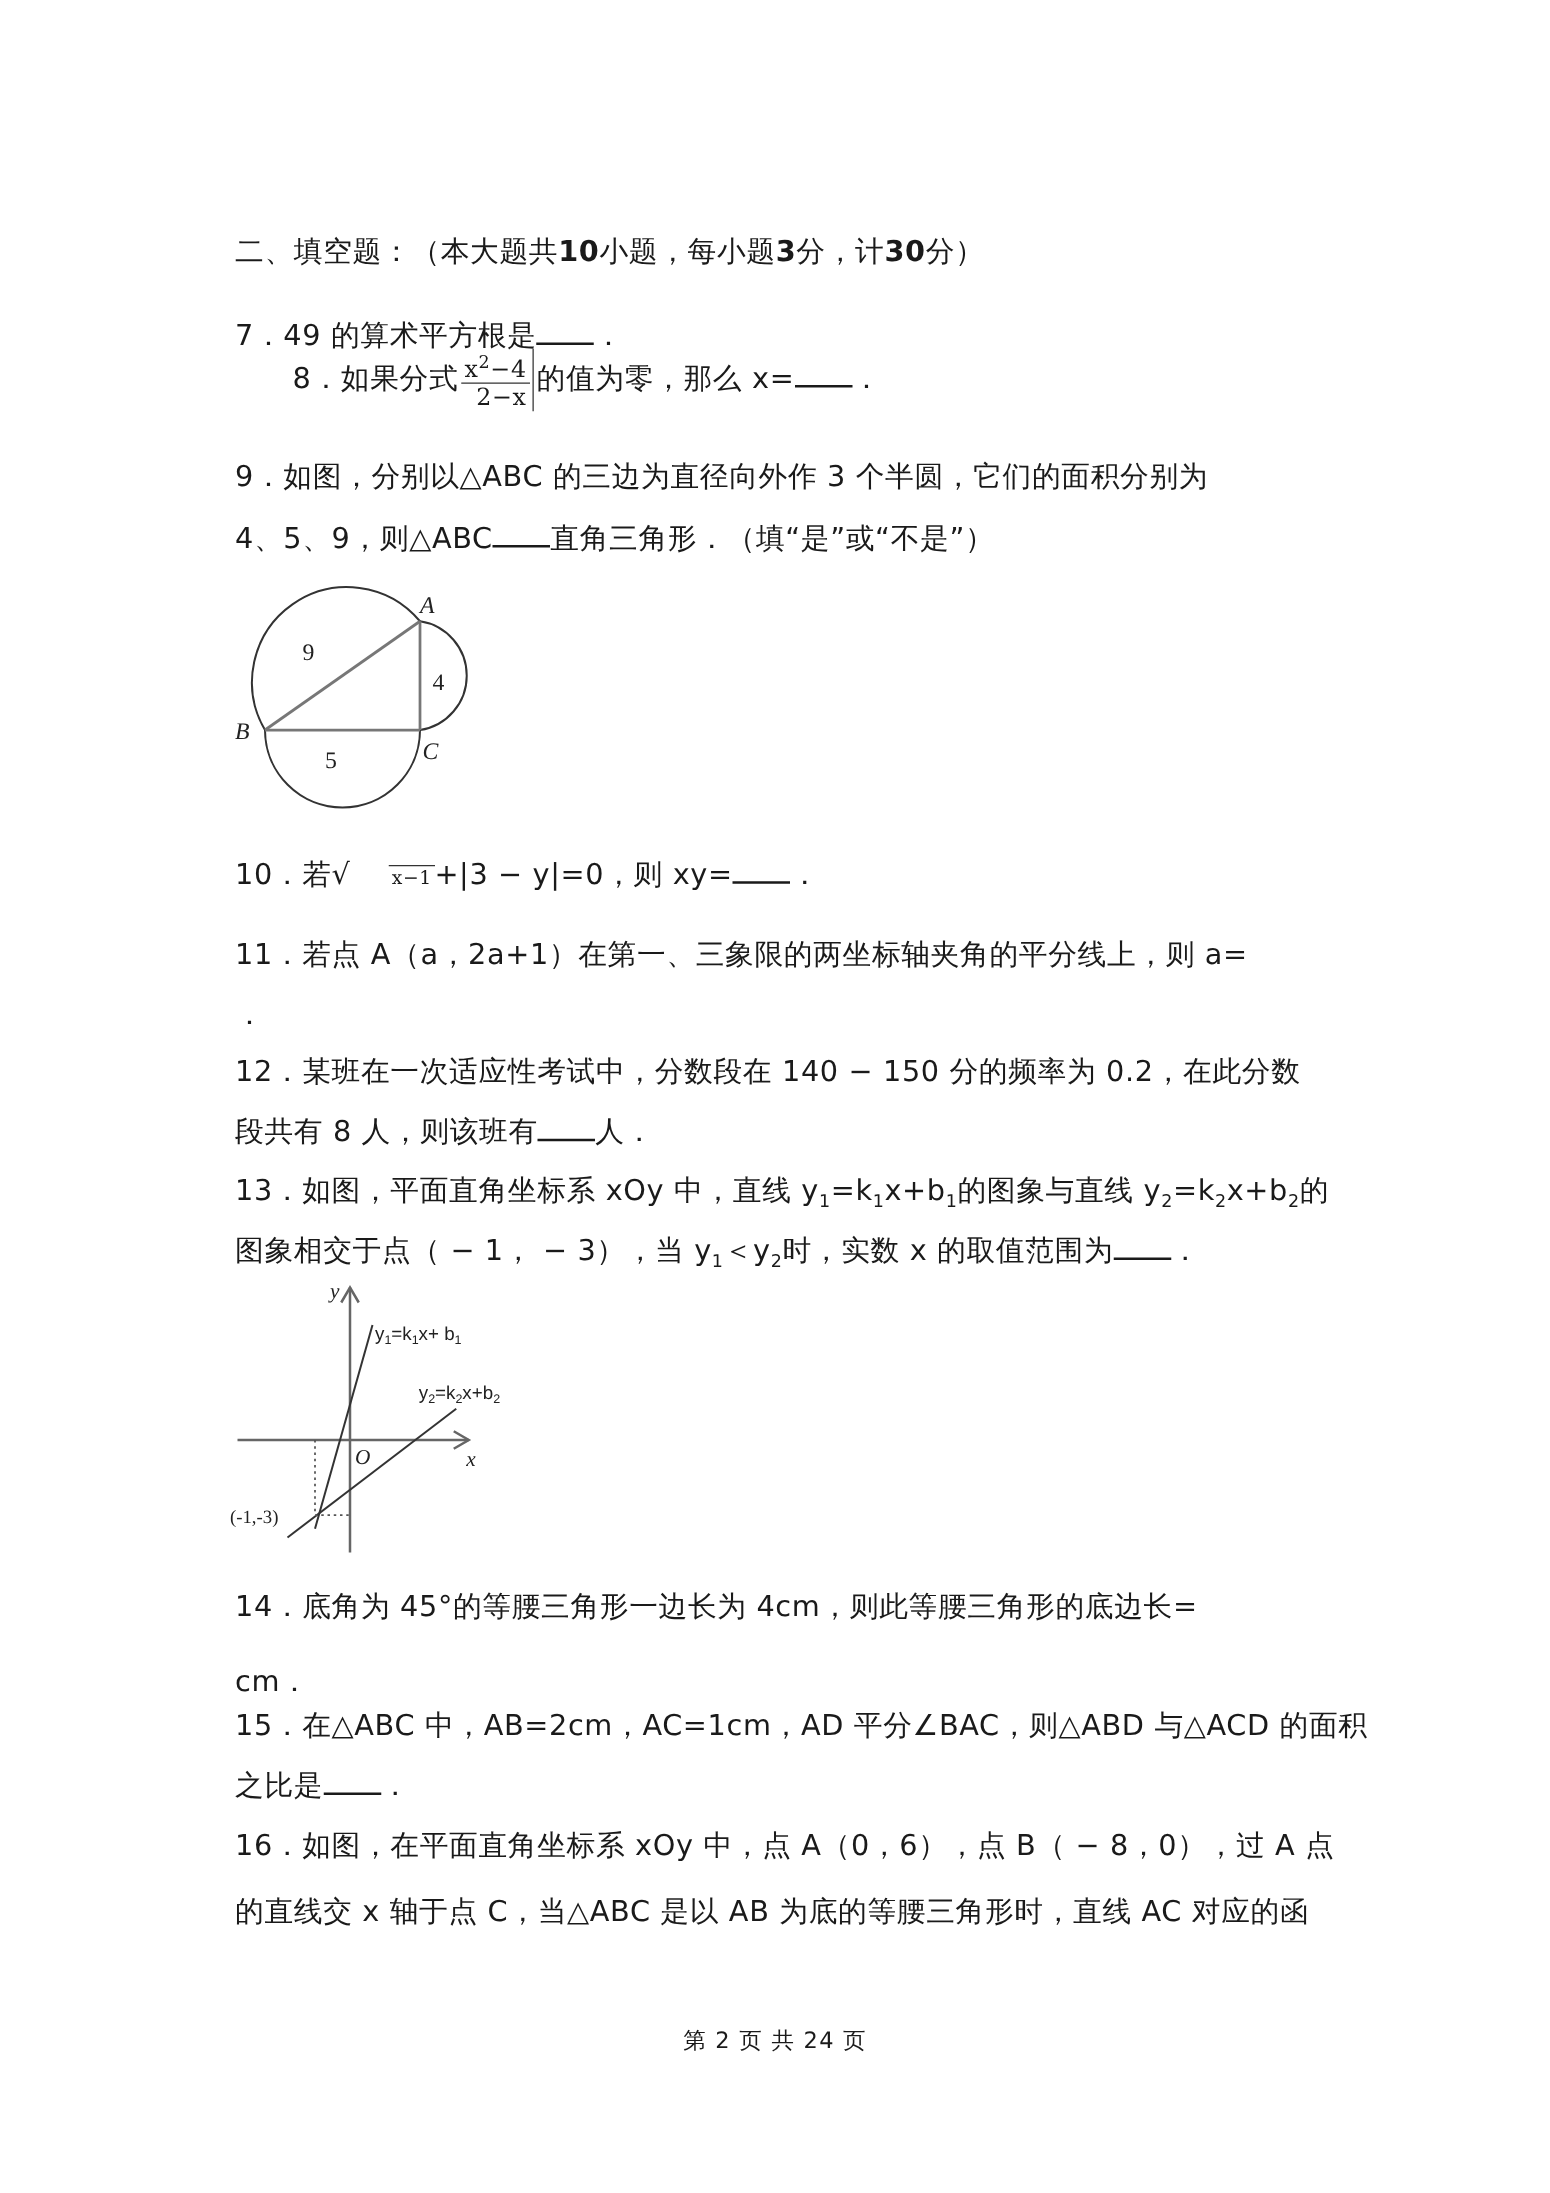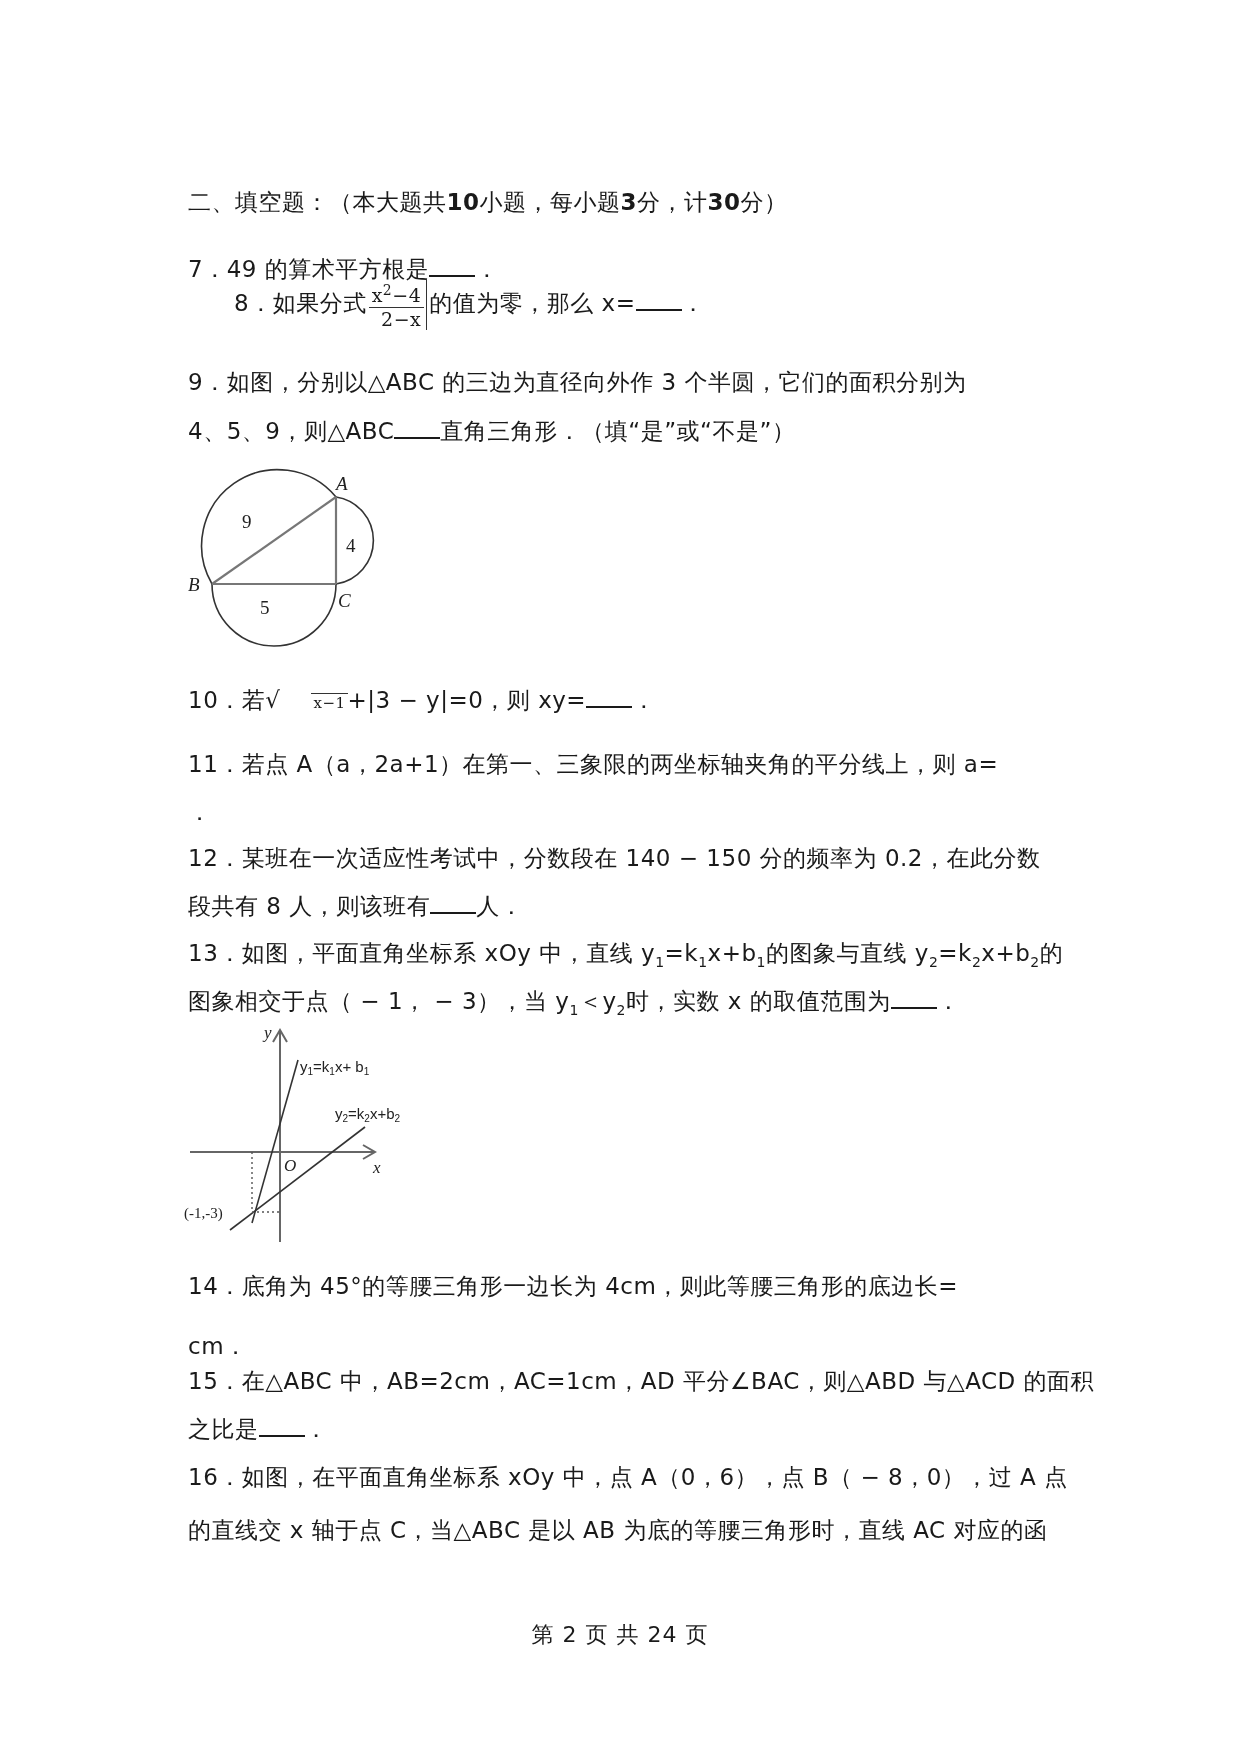--- a/index.html
+++ b/index.html
@@ -13,21 +13,21 @@
           font-family: "DejaVu Serif", "Liberation Serif", serif; font-size: 19px; line-height: 22px;
           border-right: 1.5px solid #333; padding-right: 2px; margin: 0 2px; }
   .frac .num { display: block; border-bottom: 1.5px solid #333; padding: 0 3px; }
   .frac .num sup { font-size: 14px; }
   .frac .den { display: block; padding: 0 3px; }
   .sqrt { font-family: "DejaVu Serif", serif; }
   .sqrt .rad { border-top: 1.5px solid #333; font-size: 15px; padding: 0 2px; margin-left: 31px; }
   sub { font-size: 14px; }
   .figure { position: absolute; }
   .footer { position: absolute; left: 0; width: 1240px; top: 1620px; text-align: center;
-            font-size: 22px; letter-spacing: 1px; }
+            font-size: 18px; letter-spacing: 1px; }
 </style>
 </head>
 <body>
 
 <div class="line" style="top:163px;margin-top:24px;">
   <span>二、填空题：</span><span>（本大题共</span><span class="b">10</span><span>小题，每小题</span><span class="b">3</span><span>分，计</span><span class="b">30</span><span>分）</span>
 </div>
 
 <div class="line" style="top:218px;margin-top:36px;">
   <span>7．49 的算术平方根是</span><span class="blank"></span><span>．</span>

